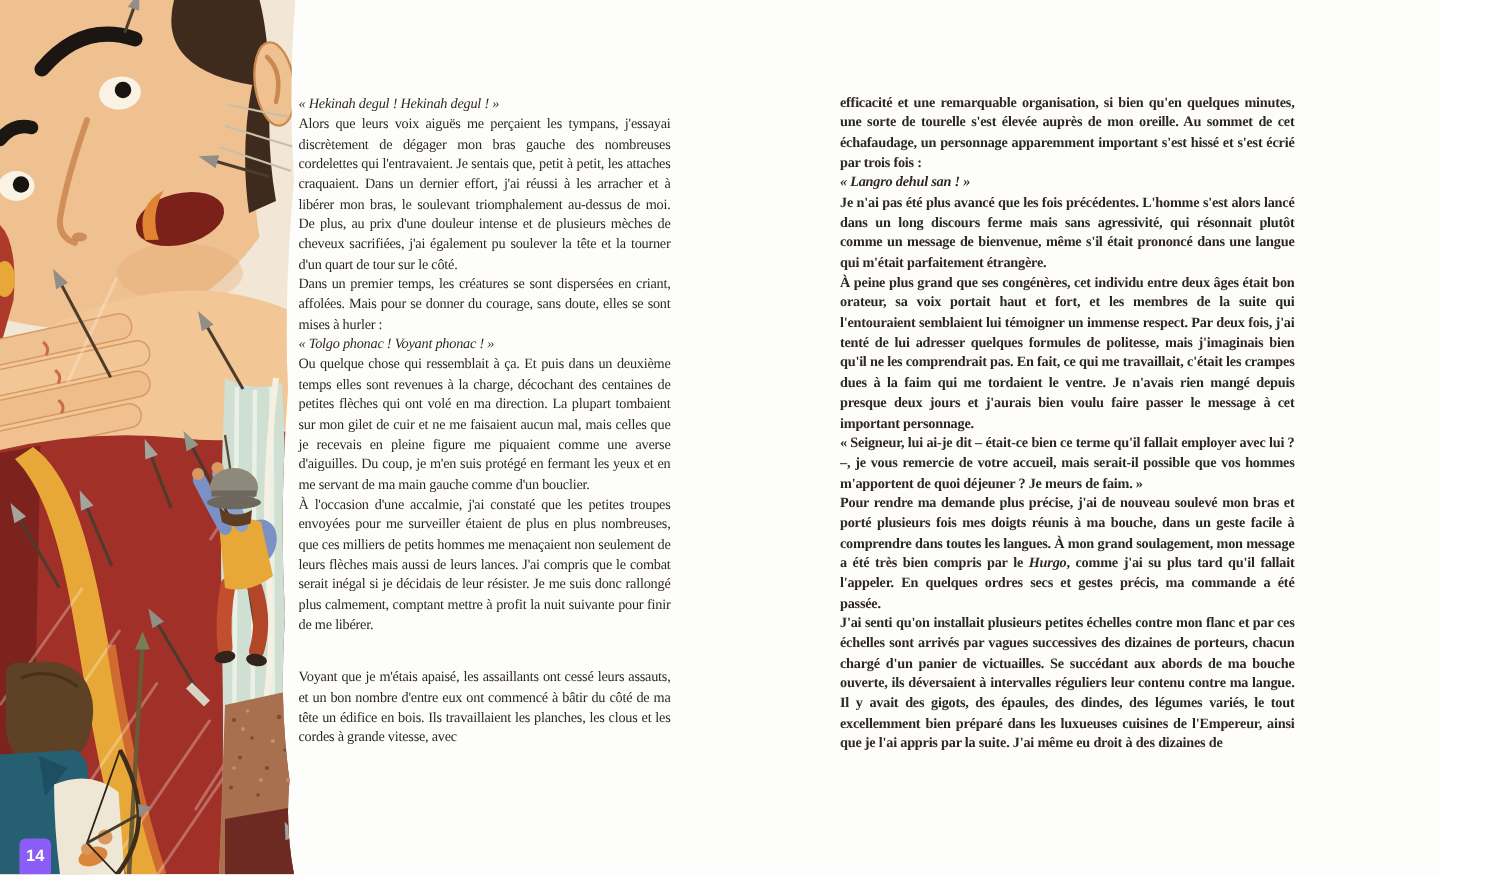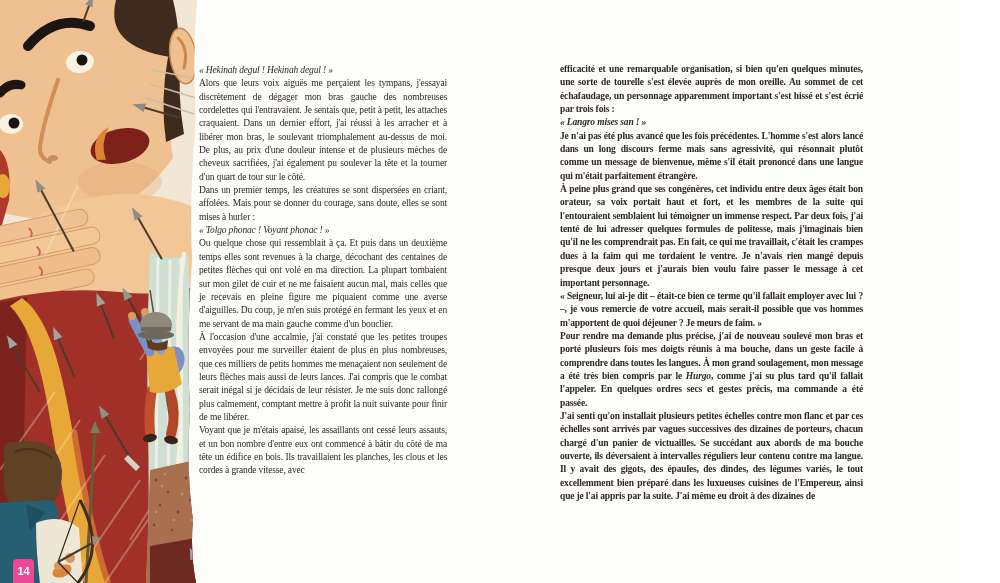--- a/index.html
+++ b/index.html
@@ -3,21 +3,21 @@
 <meta charset="utf-8">
 <style>
   html,body{margin:0;padding:0;background:#ffffff;}
   .spread{position:relative;width:960px;height:583px;background:#fdfdfb;overflow:hidden;
           font-family:"Liberation Serif","DejaVu Serif",serif;}
   .illus{position:absolute;left:0;top:0;width:206px;height:583px;}
   .col{position:absolute;color:#2f2721;text-align:justify;text-justify:inter-word;
        font-size:9.5px;line-height:13.35px;letter-spacing:-0.15px;}
   .col p{margin:0;}
   .col p.dlg{font-style:italic;}
-  .col p.spaced{margin-top:0;}
+  .col p.spaced{margin-top:22px;}
   .col i{font-style:italic;}
   .col-left{left:199px;top:64px;width:248px;}
   .col-right{left:560px;top:63px;width:303px;font-weight:bold;}
   .badge{position:absolute;bottom:0;height:24px;border-radius:4px 4px 0 0;
          color:#fff;font-family:"Liberation Sans","DejaVu Sans",sans-serif;
          font-weight:bold;font-size:11px;display:flex;align-items:center;justify-content:center;}
   .badge-left{left:13px;width:21px;}
   .badge-right{left:964px;width:30px;}
 </style>
 </head>
@@ -228,23 +228,23 @@
       <p class=""><span>Alors que leurs voix aiguës me perçaient les tympans, j'essayai discrètement de dégager mon bras gauche des nombreuses cordelettes qui l'entravaient. Je sentais que, petit à petit, les attaches craquaient. Dans un dernier effort, j'ai réussi à les arracher et à libérer mon bras, le soulevant triomphalement au-dessus de moi. De plus, au prix d'une douleur intense et de plusieurs mèches de cheveux sacrifiées, j'ai également pu soulever la tête et la tourner d'un quart de tour sur le côté.</span></p>
       <p class=""><span>Dans un premier temps, les créatures se sont dispersées en criant, affolées. Mais pour se donner du courage, sans doute, elles se sont mises à hurler :</span></p>
       <p class="dlg"><span>« Tolgo phonac ! Voyant phonac ! »</span></p>
       <p class=""><span>Ou quelque chose qui ressemblait à ça. Et puis dans un deuxième temps elles sont revenues à la charge, décochant des centaines de petites flèches qui ont volé en ma direction. La plupart tombaient sur mon gilet de cuir et ne me faisaient aucun mal, mais celles que je recevais en pleine figure me piquaient comme une averse d'aiguilles. Du coup, je m'en suis protégé en fermant les yeux et en me servant de ma main gauche comme d'un bouclier.</span></p>
       <p class=""><span>À l'occasion d'une accalmie, j'ai constaté que les petites troupes envoyées pour me surveiller étaient de plus en plus nombreuses, que ces milliers de petits hommes me menaçaient non seulement de leurs flèches mais aussi de leurs lances. J'ai compris que le combat serait inégal si je décidais de leur résister. Je me suis donc rallongé plus calmement, comptant mettre à profit la nuit suivante pour finir de me libérer.</span></p>
       <p class=" spaced"><span>Voyant que je m'étais apaisé, les assaillants ont cessé leurs assauts, et un bon nombre d'entre eux ont commencé à bâtir du côté de ma tête un édifice en bois. Ils travaillaient les planches, les clous et les cordes à grande vitesse, avec</span></p>
     </div>
 
   <div class="col col-right">
       <p class=""><span>efficacité et une remarquable organisation, si bien qu'en quelques minutes, une sorte de tourelle s'est élevée auprès de mon oreille. Au sommet de cet échafaudage, un personnage apparemment important s'est hissé et s'est écrié par trois fois :</span></p>
-      <p class="dlg"><span>« Langro mises san ! »</span></p>
+      <p class="dlg"><span>« Langro dehul san ! »</span></p>
       <p class=""><span>Je n'ai pas été plus avancé que les fois précédentes. L'homme s'est alors lancé dans un long discours ferme mais sans agressivité, qui résonnait plutôt comme un message de bienvenue, même s'il était prononcé dans une langue qui m'était parfaitement étrangère.</span></p>
       <p class=""><span>À peine plus grand que ses congénères, cet individu entre deux âges était bon orateur, sa voix portait haut et fort, et les membres de la suite qui l'entouraient semblaient lui témoigner un immense respect. Par deux fois, j'ai tenté de lui adresser quelques formules de politesse, mais j'imaginais bien qu'il ne les comprendrait pas. En fait, ce qui me travaillait, c'était les crampes dues à la faim qui me tordaient le ventre. Je n'avais rien mangé depuis presque deux jours et j'aurais bien voulu faire passer le message à cet important personnage.</span></p>
       <p class=""><span>« Seigneur, lui ai-je dit – était-ce bien ce terme qu'il fallait employer avec lui ? –, je vous remercie de votre accueil, mais serait-il possible que vos hommes m'apportent de quoi déjeuner ? Je meurs de faim. »</span></p>
       <p class=""><span>Pour rendre ma demande plus précise, j'ai de nouveau soulevé mon bras et porté plusieurs fois mes doigts réunis à ma bouche, dans un geste facile à comprendre dans toutes les langues. À mon grand soulagement, mon message a été très bien compris par le </span><i>Hurgo</i><span>, comme j'ai su plus tard qu'il fallait l'appeler. En quelques ordres secs et gestes précis, ma commande a été passée.</span></p>
       <p class=""><span>J'ai senti qu'on installait plusieurs petites échelles contre mon flanc et par ces échelles sont arrivés par vagues successives des dizaines de porteurs, chacun chargé d'un panier de victuailles. Se succédant aux abords de ma bouche ouverte, ils déversaient à intervalles réguliers leur contenu contre ma langue. Il y avait des gigots, des épaules, des dindes, des légumes variés, le tout excellemment bien préparé dans les luxueuses cuisines de l'Empereur, ainsi que je l'ai appris par la suite. J'ai même eu droit à des dizaines de</span></p>
     </div>
 
-  <div class="badge badge-left" style="background: #ec4899; margin-top: 40px;">14</div>
+  <div class="badge badge-left" style="background: #8b5cf6; margin-top: 40px;">14</div>
   <div class="badge badge-right" style="background: rgb(201, 39, 31);">10</div>
 </div>
 
 </body></html>

